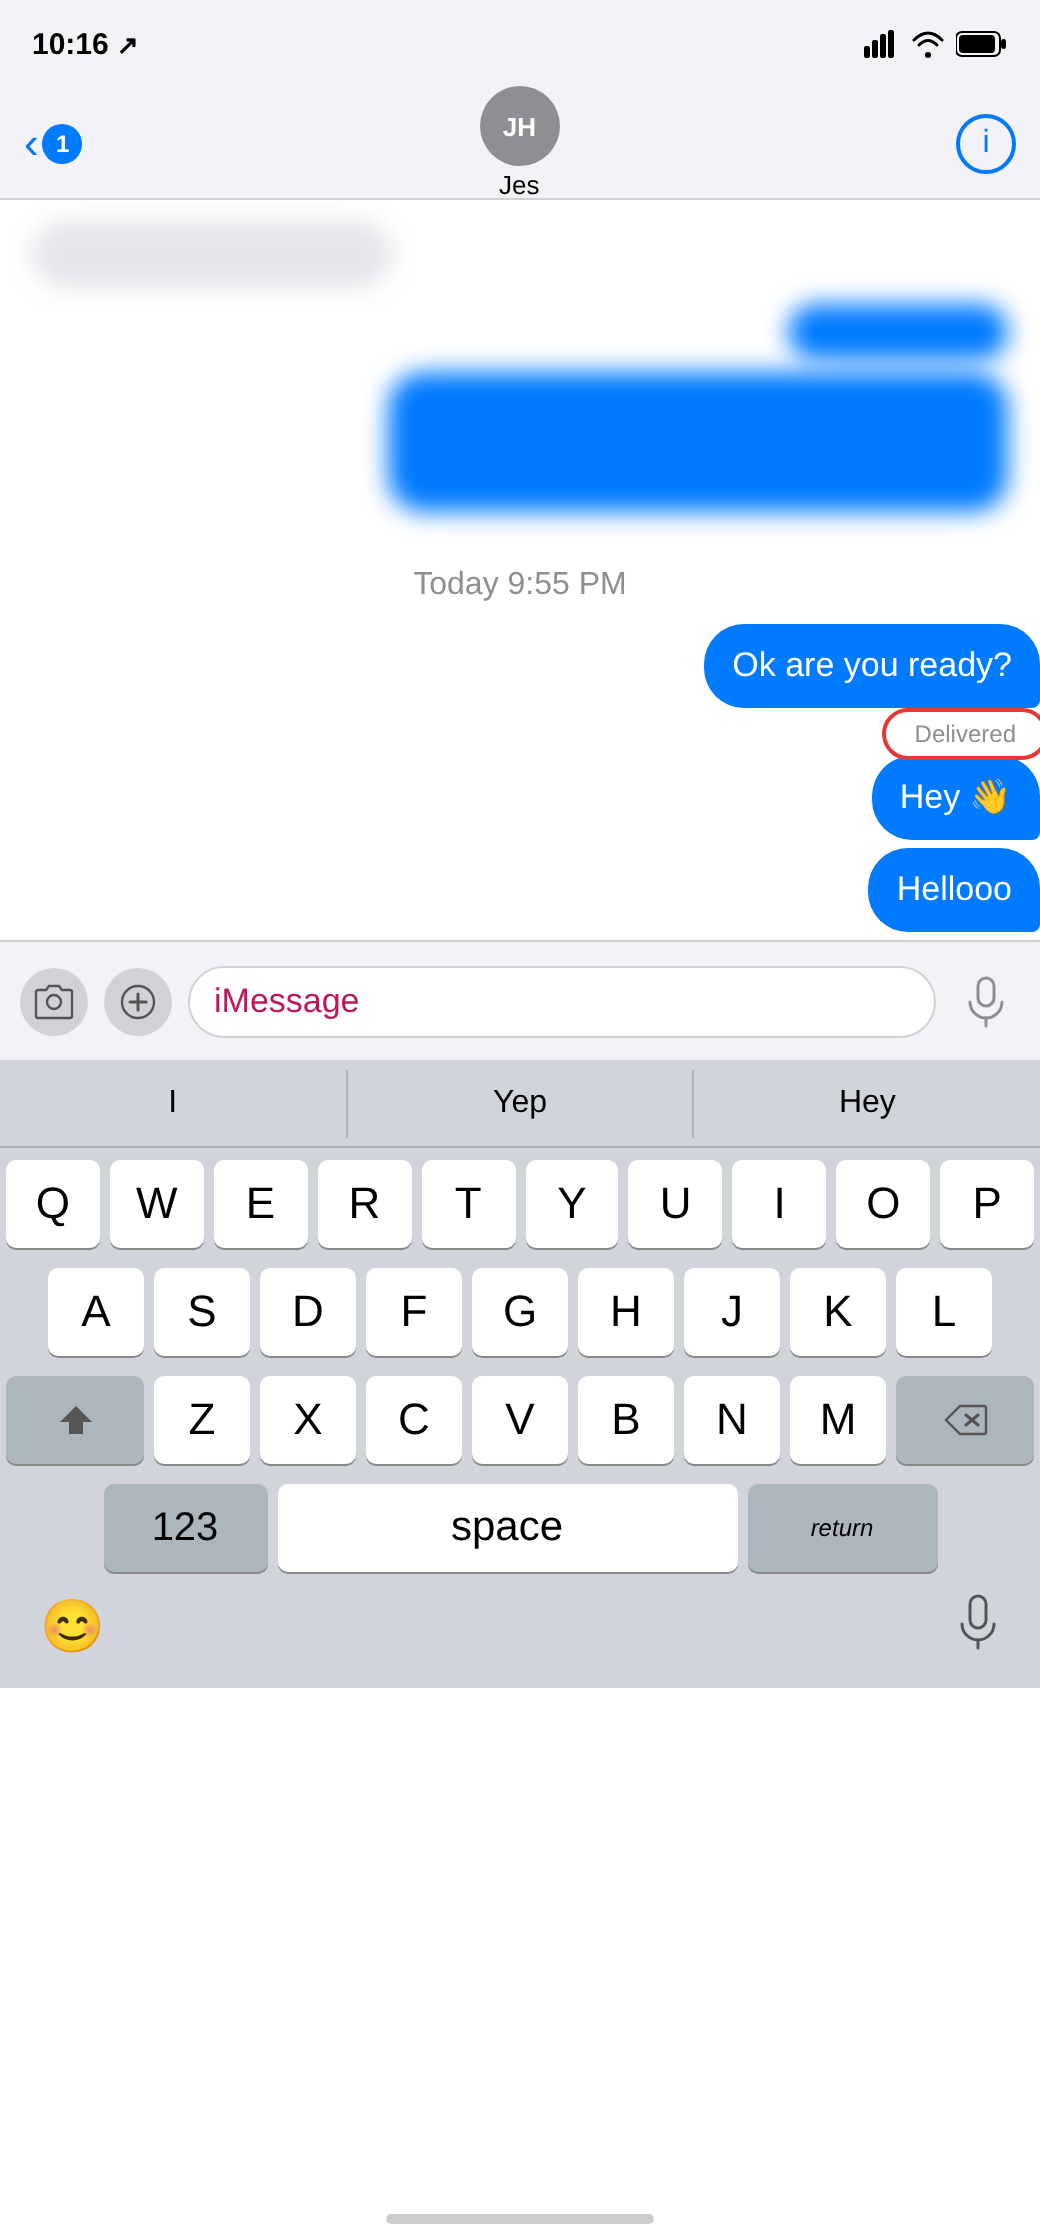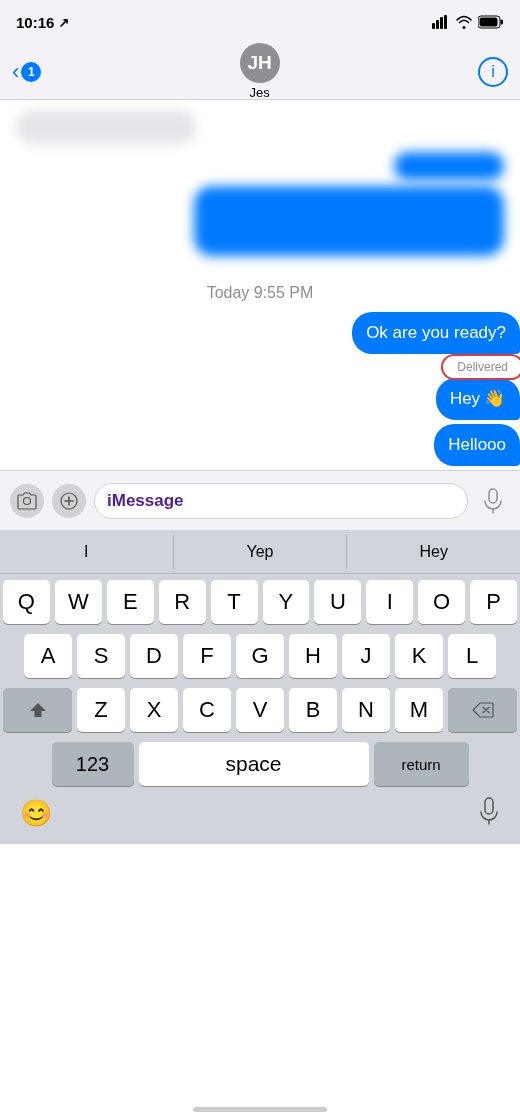--- a/index.html
+++ b/index.html
@@ -79,21 +79,21 @@
     }
     .contact-avatar {
       width: 40px;
       height: 40px;
       border-radius: 50%;
       background: #8e8e93;
       color: #fff;
       display: flex;
       align-items: center;
       justify-content: center;
-      font-size: 19px;
+      font-size: 13px;
       font-weight: 600;
       margin-bottom: 2px;
     }
     .contact-name {
       font-size: 13px;
       color: #000;
       font-weight: 400;
     }
     .nav-info {
       color: #007aff;
@@ -446,21 +446,21 @@
       <circle cx="10" cy="9" r="3.5" stroke="#555" stroke-width="1.2" fill="none"></circle>
     </svg>
   </div>
   <div class="input-icon-btn">
     <svg width="20" height="20" viewBox="0 0 20 20">
       <circle cx="10" cy="10" r="8" stroke="#555" stroke-width="1.2" fill="none"></circle>
       <path d="M6 10h8M10 6v8" stroke="#555" stroke-width="1.5" stroke-linecap="round"></path>
     </svg>
   </div>
   <div class="input-field">
-    <span style="color:#4c1d95;font-weight:bold;">iMessage</span>
+    <span style="color:#be185d;">iMessage</span>
   </div>
   <div class="mic-btn">
     <svg width="20" height="26" viewBox="0 0 20 26">
       <rect x="6" y="1" width="8" height="14" rx="4" stroke="#8e8e93" stroke-width="1.5" fill="none"></rect>
       <path d="M2 13c0 4.4 3.6 8 8 8s8-3.6 8-8" stroke="#8e8e93" stroke-width="1.5" fill="none" stroke-linecap="round"></path>
       <line x1="10" y1="21" x2="10" y2="25" stroke="#8e8e93" stroke-width="1.5" stroke-linecap="round"></line>
     </svg>
   </div>
 </div>
 
@@ -516,21 +516,21 @@
         <svg width="22" height="16" viewBox="0 0 22 16">
           <path d="M8 1H20a1 1 0 0 1 1 1v12a1 1 0 0 1-1 1H8L1 8z" stroke="#555" stroke-width="1.2" fill="none"></path>
           <path d="M11 5.5l6 5M17 5.5l-6 5" stroke="#555" stroke-width="1.5" stroke-linecap="round"></path>
         </svg>
       </div>
     </div>
 
     <div class="key-row">
       <div class="key dark wide" style="min-width:72px; max-width:82px; font-size:20px;">123</div>
       <div class="key space-key" style="min-width:210px; max-width:230px; font-size:21px;text-align:center;">space</div>
-      <div class="key dark return-key" style="min-width:80px; max-width:95px; font-size:15px;">return</div>
+      <div class="key dark return-key" style="min-width:80px; max-width:95px; font-size:12px;font-style:italic;">return</div>
     </div>
   </div>
 
   <div class="bottom-bar">
     <div style="font-size:26px; cursor:pointer;">
       <span>😊</span>
     </div>
     <div style="cursor:pointer;">
       <svg width="22" height="28" viewBox="0 0 22 28">
         <rect x="7" y="1" width="8" height="16" rx="4" stroke="#555" stroke-width="1.5" fill="none"></rect>

